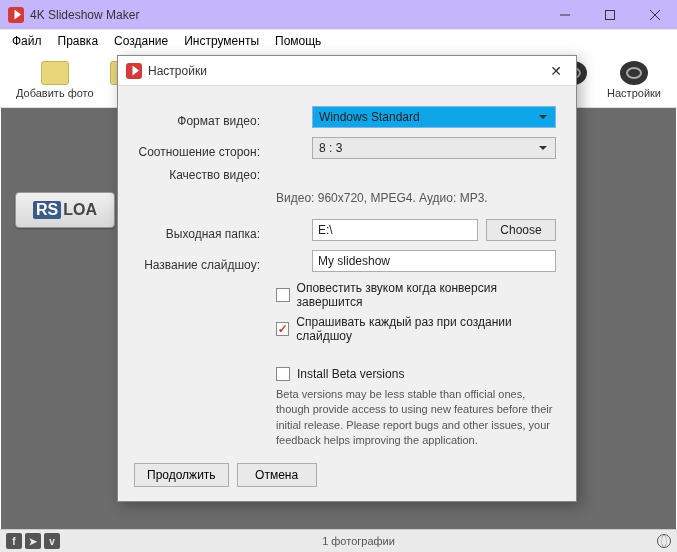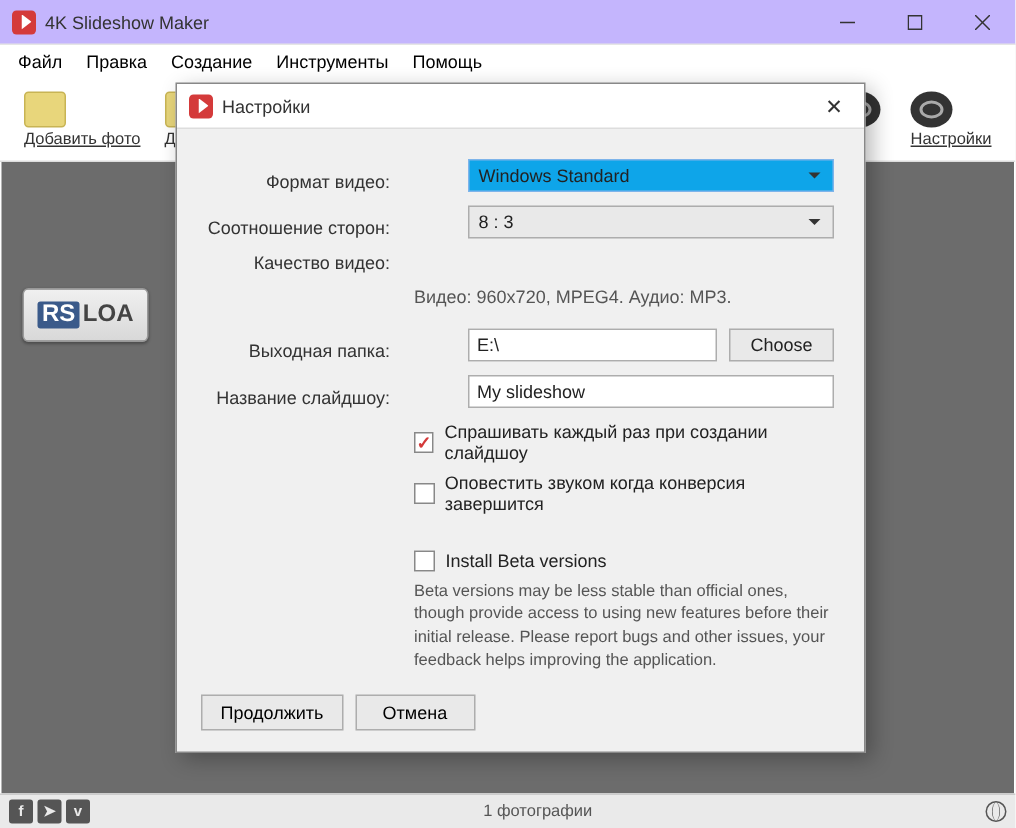--- a/index.html
+++ b/index.html
@@ -10,28 +10,28 @@
 .titlebar .app-icon::after { content: ""; position: absolute; inset: 3px; background: #fff; clip-path: polygon(35% 0, 100% 50%, 35% 100%); }
 .titlebar .title { font-size: 12px; color: #333; flex: 1; }
 .titlebar .winbtns { display: flex; }
 .titlebar .winbtn { width: 45px; height: 30px; display: flex; align-items: center; justify-content: center; color: #666; font-size: 12px; }
 .titlebar .winbtn svg { width: 10px; height: 10px; }
 
 .menubar { height: 22px; display: flex; align-items: center; padding: 0 4px; font-size: 12px; }
 .menubar .mitem { padding: 2px 8px; color: #000; }
 
 .toolbar { height: 56px; display: flex; align-items: center; padding: 0 8px; border-bottom: 1px solid #ddd; font-size: 11px; color: #333; }
-.toolbar .tbtn { display: flex; flex-direction: column; padding: 2px 8px; text-decoration: underline; }
+.toolbar .tbtn { display: flex; flex-direction: column; align-items: center; padding: 2px 8px; }
 .toolbar .tbtn .ticon { width: 28px; height: 24px; margin-bottom: 2px; position: relative; background: #e8d67b; border: 1px solid #c8b454; border-radius: 3px; }
 .toolbar .tbtn .ticon.gear { background: #333; border-radius: 50%; border: none; }
 .toolbar .tbtn .ticon.gear::after { content: ""; position: absolute; inset: 6px; border: 2px solid #aaa; border-radius: 50%; }
 .toolbar .spacer { flex: 1; }
 
 .workarea { position: absolute; top: 108px; left: 1px; right: 1px; bottom: 23px; background: #6c6c6c; }
-.logo-badge { position: absolute; top: 84px; left: 14px; width: 84px; height: 36px; background: linear-gradient(#f0f0f0, #d8d8d8); border: 1px solid #999; border-radius: 4px; display: flex; align-items: center; justify-content: center; font-size: 16px; font-weight: bold; color: #444; font-family: Arial, sans-serif; box-shadow: 0 1px 2px rgba(0,0,0,0.3); }
+.logo-badge { position: absolute; top: 84px; left: 14px; width: 100px; height: 36px; background: linear-gradient(#f0f0f0, #d8d8d8); border: 1px solid #999; border-radius: 4px; display: flex; align-items: center; justify-content: center; font-size: 16px; font-weight: bold; color: #444; font-family: Arial, sans-serif; box-shadow: 0 1px 2px rgba(0,0,0,0.3); }
 .logo-badge .rs { background: #3a5a8a; color: #fff; padding: 0 3px; border-radius: 2px; margin-right: 2px; }
 
 .statusbar { position: absolute; bottom: 0; left: 0; right: 0; height: 23px; background: #eaeaea; display: flex; align-items: center; justify-content: space-between; padding: 0 6px; font-size: 11px; color: #555; border-top: 1px solid #ccc; }
 .statusbar .social { display: flex; gap: 3px; }
 .statusbar .sicon { width: 16px; height: 16px; background: #555; border-radius: 2px; display: flex; align-items: center; justify-content: center; color: #eaeaea; font-size: 10px; font-weight: bold; }
 .statusbar .globe { width: 14px; height: 14px; border: 1.5px solid #555; border-radius: 50%; position: relative; }
 .statusbar .globe::after { content: ""; position: absolute; inset: 0; border-left: 1px solid #555; border-right: 1px solid #555; border-radius: 50%; transform: scaleX(0.45); }
 
 
 .dialog { position: absolute; top: 55px; left: 117px; width: 460px; height: 447px; background: #f0f0f0; border: 1px solid #888; box-shadow: 4px 4px 14px rgba(0,0,0,0.3); display: flex; flex-direction: column; }
@@ -180,26 +180,26 @@
     <div class="frow">
       <div class="flabel">Название слайдшоу:</div>
       <div class="fctrl">
         <div class="txtinput">
             <span>My slideshow</span>
           </div>
       </div>
     </div>
 
     <div class="checkrow">
+      <div class="checkbox"></div>
+      <span class="checklabel">Оповестить звуком когда конверсия завершится</span>
+    </div>
+    <div class="checkrow">
       <div class="checkbox checked"></div>
       <span class="checklabel">Спрашивать каждый раз при создании слайдшоу</span>
-    </div>
-    <div class="checkrow">
-      <div class="checkbox"></div>
-      <span class="checklabel">Оповестить звуком когда конверсия завершится</span>
     </div>
 
     <div style="height:12px"></div>
 
     <div class="checkrow">
       <div class="checkbox"></div>
       <span class="checklabel">Install Beta versions</span>
     </div>
     <div class="beta-hint">Beta versions may be less stable than official ones, though provide access to using new features before their initial release. Please report bugs and other issues, your feedback helps improving the application.</div>
 

